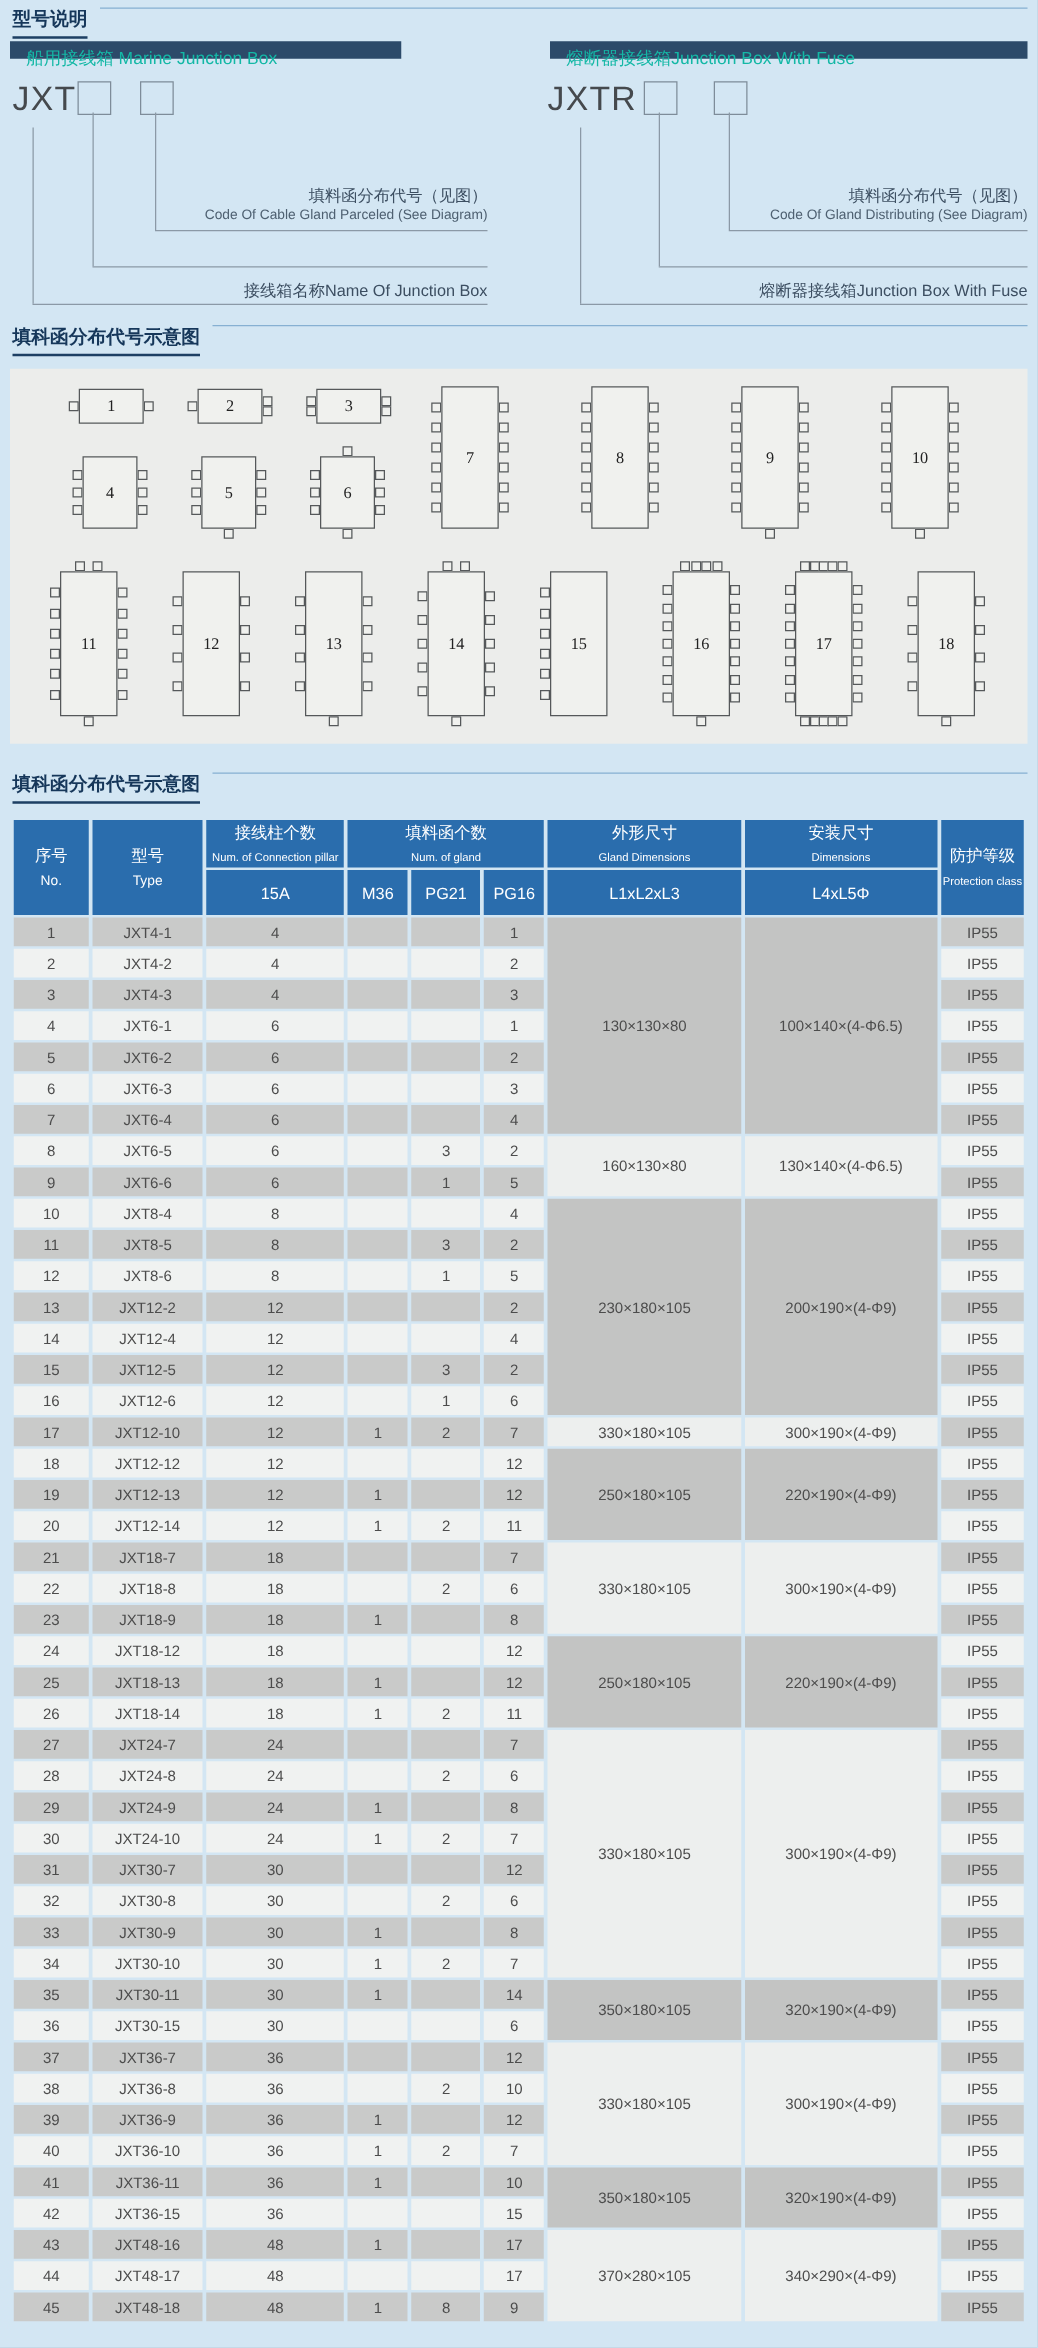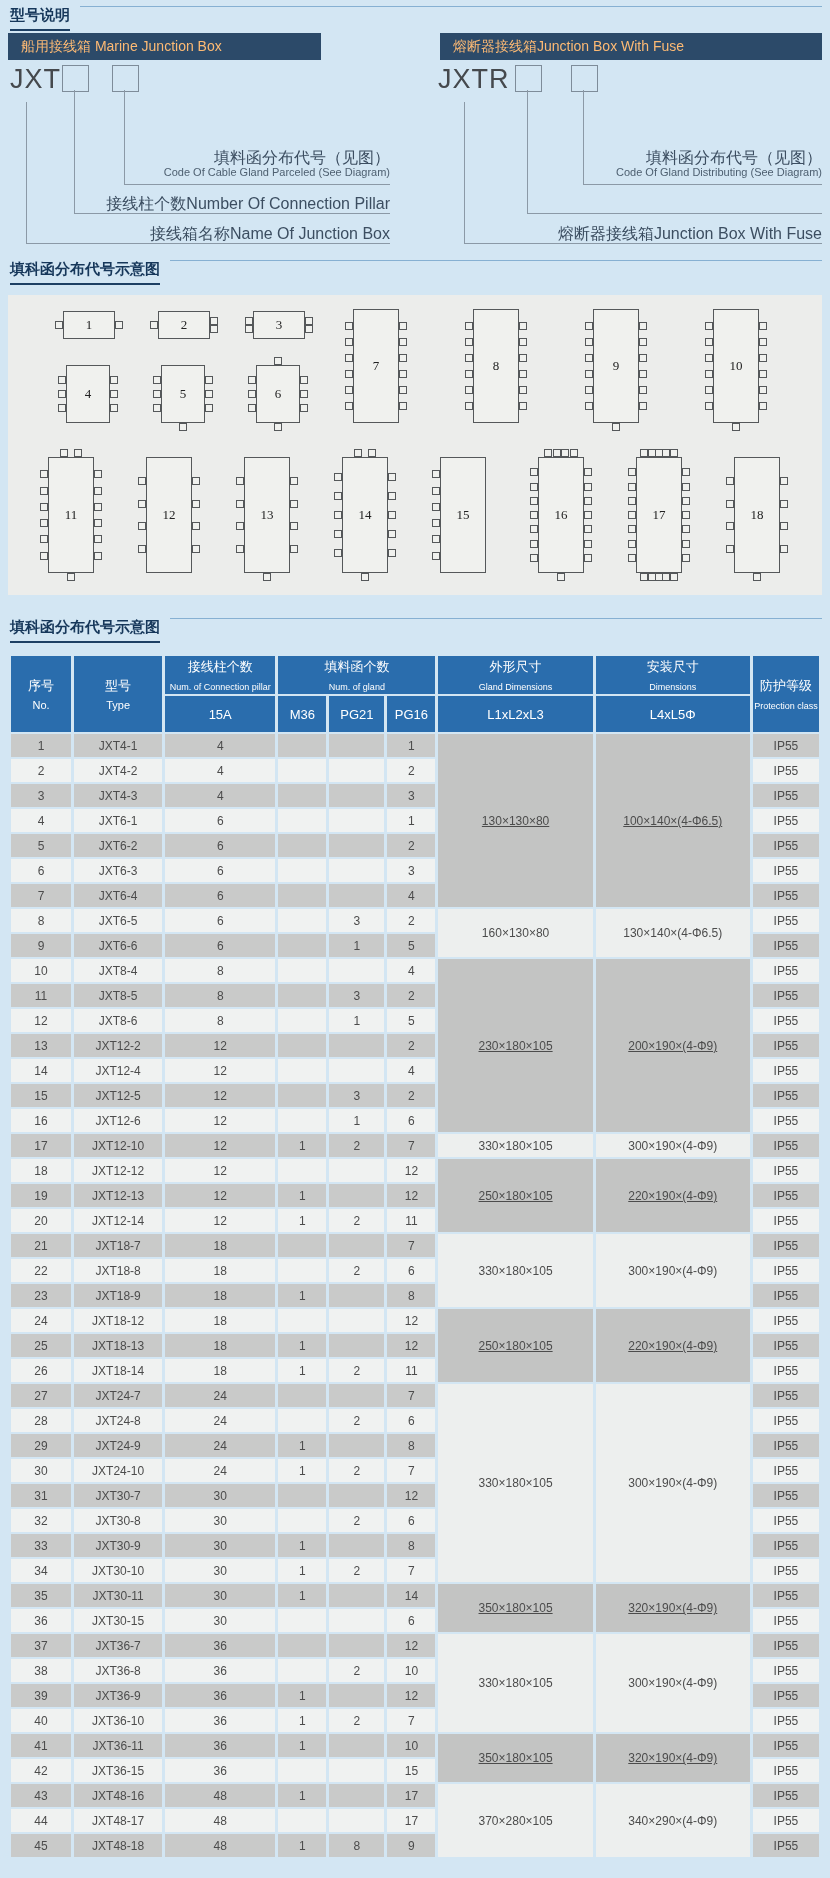--- a/index.html
+++ b/index.html
@@ -9,35 +9,35 @@
   
   .sec-head{position:absolute;left:10px;right:8px;display:flex;align-items:flex-start;}
   .sec-title{font-size:15px;font-weight:bold;color:#16375a;padding-bottom:4px;
              border-bottom:2px solid #1d3f63;white-space:nowrap;}
   .sec-rule{flex:1;margin-left:10px;border-bottom:1px solid #86b0d2;margin-bottom:5px;}
   #head1{top:6px;}
   #head2{top:260px;}
   #head3{top:618px;}
 
   
-  .banner{position:absolute;height:27px;background:#2c4a69;color:#fdba74;font-size:14px;
+  .banner{position:absolute;height:14px;background:#2c4a69;color:#14b8a6;font-size:14px;
           line-height:27px;padding-left:13px;box-sizing:border-box;white-space:nowrap;}
   #banner-left{left:8px;top:33px;width:313px;}
   #banner-right{left:440px;top:33px;width:382px;}
 
   
   .model-block{position:absolute;top:60px;height:195px;}
   #model-left{left:0;width:400px;}
   #model-right{left:420px;width:402px;}
   .prefix{position:absolute;font-size:27px;color:#45494d;letter-spacing:1px;}
   .sq{position:absolute;width:25px;height:25px;border:1px solid #7e8c99;}
   .vline{position:absolute;width:0;border-left:1px solid #8b99a6;}
   .rule{position:absolute;height:0;border-top:1px solid #8b99a6;}
   .lbl{position:absolute;left:0;text-align:right;color:#3c4e61;white-space:nowrap;}
-  .lbl.zh{font-size:16px;}
+  .lbl.zh{font-size:13px;}
   .lbl.en{font-size:11px;color:#4e6071;}
   #model-left .lbl{right:10px;}
   #model-right .lbl{right:0;}
   
   #model-left .prefix{left:10px;top:4px;text-align:right;}
   #model-left .sq.a{left:62px;top:5px;}
   #model-left .sq.b{left:112px;top:5px;}
   #model-left .v1{left:124px;top:30px;height:94px;}
   #model-left .v2{left:74px;top:30px;height:123px;}
   #model-left .v3{left:26px;top:42px;height:141px;}
@@ -77,21 +77,21 @@
                  vertical-align:middle;line-height:1.2;overflow:hidden;}
   #spec-table tr.h1 th{height:34px;}
   #spec-table tr.h2 th{height:36px;font-size:13px;}
   .hz{font-size:13px;}
   .he{font-size:9px;}
   .he2{font-size:11px;}
   #spec-table td{height:23px;text-align:center;vertical-align:middle;font-size:12px;
                  color:#4c4c4c;padding:0;overflow:hidden;white-space:nowrap;}
   tr.odd>td{background:#c9cac9;}
   tr.even>td{background:#f0f2f1;}
-  td.dim.dark{background:#c3c4c3 !important;text-decoration:underline;}
+  td.dim.dark{background:#c3c4c3 !important;}
   td.dim.light{background:#edefee !important;}
 </style>
 </head>
 <body>
 
 <div class="page">
 
   <div class="sec-head" id="head1">
     <span class="sec-title">型号说明</span>
     <span class="sec-rule"></span>
@@ -105,21 +105,20 @@
     <span class="sq a"></span>
     <span class="sq b"></span>
     <span class="vline v1"></span>
     <span class="vline v2"></span>
     <span class="vline v3"></span>
     <span class="rule r1"></span>
     <span class="rule r2"></span>
     <span class="rule r3"></span>
     <span class="lbl zh p1zh">填料函分布代号（见图）</span>
     <span class="lbl en p1en">Code Of Cable Gland Parceled (See Diagram)</span>
-    <span class="lbl zh p2">接线柱个数Number Of Connection Pillar</span>
     <span class="lbl zh p3">接线箱名称Name Of Junction Box</span>
   </div>
 
   <div class="model-block" id="model-right">
     <span class="prefix">JXTR</span>
     <span class="sq a"></span>
     <span class="sq b"></span>
     <span class="vline v1"></span>
     <span class="vline v2"></span>
     <span class="vline v3"></span>

